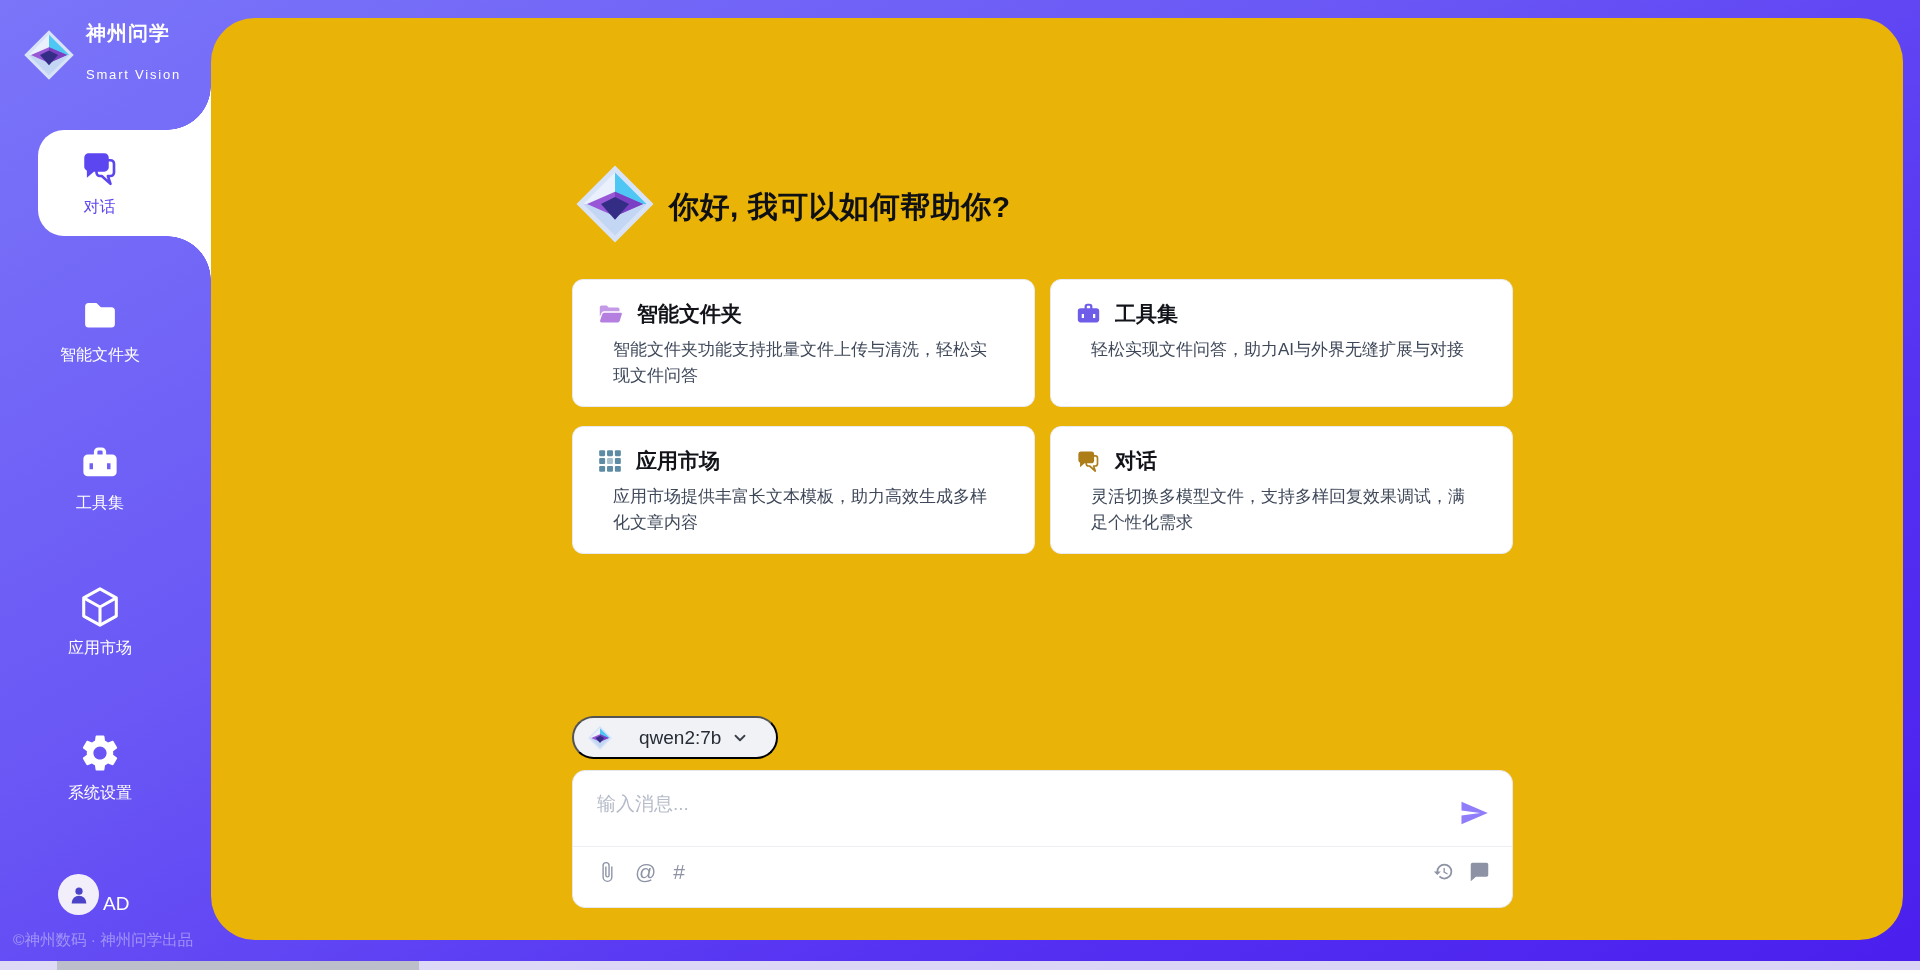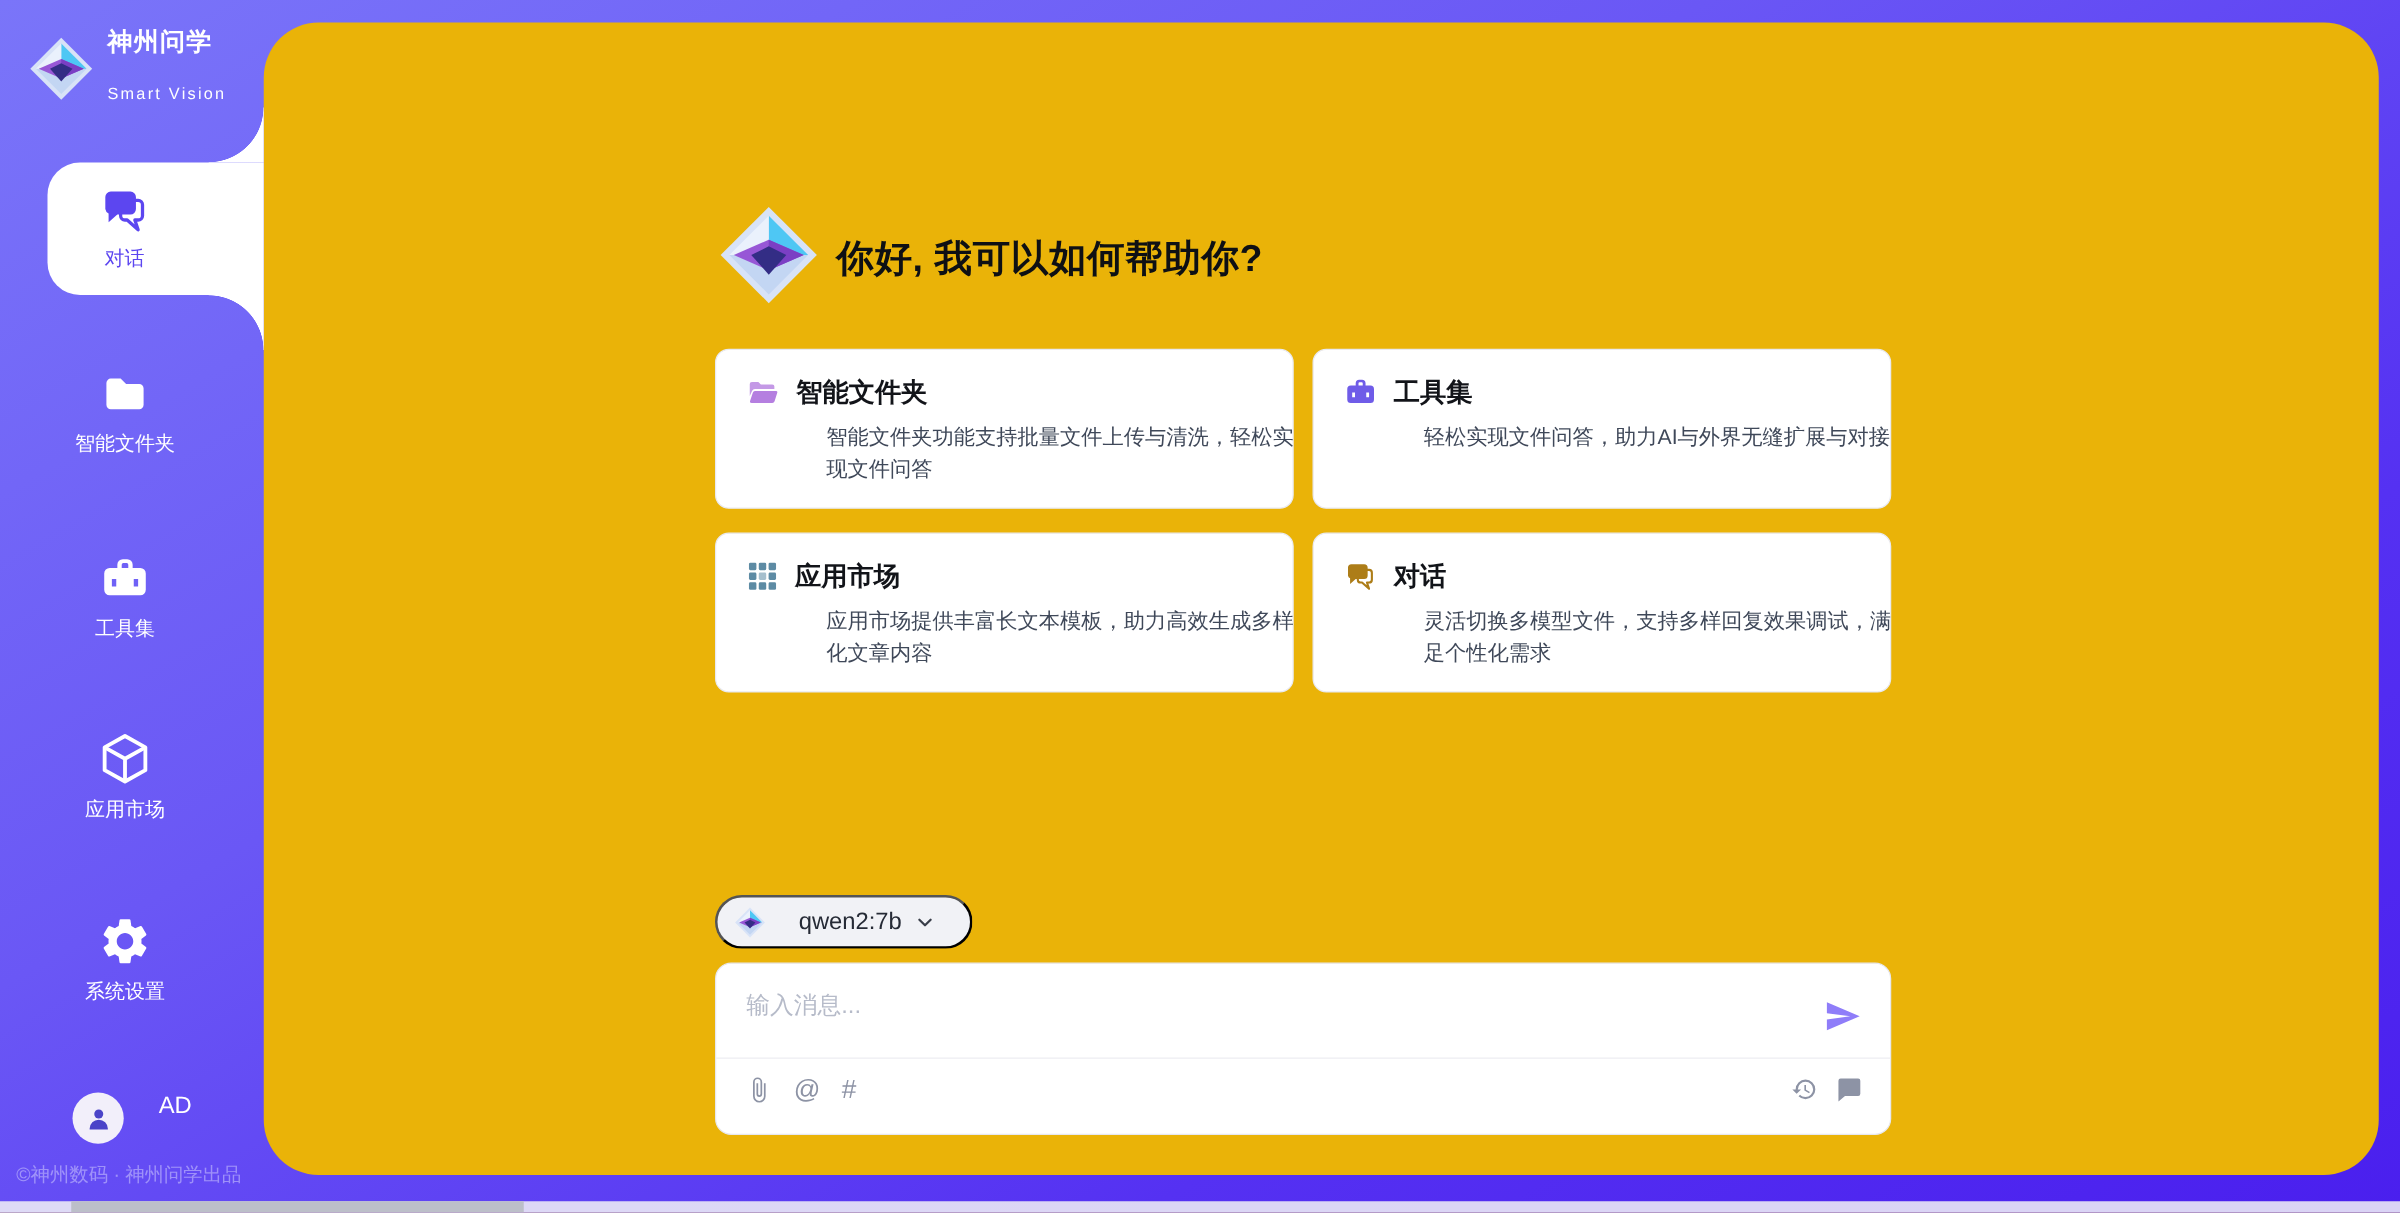--- a/index.html
+++ b/index.html
@@ -39,42 +39,42 @@
   }
   .active-inner {
     display:flex; flex-direction:column; align-items:center; gap:7px;
     transform:translateX(-25px); color:#5c46f0;
   }
   .active-inner .nav-label { font-size:16px; font-weight:500; }
   .fillet-top, .fillet-bottom { position:absolute; left:167px; width:44px; height:44px; }
   .fillet-top   { top:86px;  background:radial-gradient(circle 44px at 0 0,    transparent 43.5px, #ffffff 44px); }
   .fillet-bottom{ top:236px; background:radial-gradient(circle 44px at 0 100%, transparent 43.5px, #ffffff 44px); }
 
-  .user-row { position:absolute; left:58px; top:874px; display:flex; align-items:flex-start; gap:28px; cursor:pointer; }
+  .user-row { position:absolute; left:58px; top:874px; display:flex; align-items:flex-end; gap:4px; cursor:pointer; }
   .avatar { width:41px; height:41px; border-radius:50%; background:#f2effa; display:flex; align-items:center; justify-content:center; }
   .user-name { color:#ffffff; font-size:19px; font-weight:500; }
 
   .copyright { position:absolute; left:13px; top:930px; font-size:15.5px; color:rgba(230,230,255,0.45); white-space:nowrap; }
 
   
   .hero-logo { position:absolute; left:362px; top:144px; }
   .hero-title { position:absolute; left:458px; top:169px; font-size:30px; font-weight:700; color:#0e1014; letter-spacing:0.5px; }
 
   
   .cards {
     position:absolute; left:361px; top:261px; width:941px;
     display:grid; grid-template-columns:463px 463px; column-gap:15px; row-gap:19px;
   }
   .card {
     height:128px; background:#ffffff; border:1.5px solid #e9eaf1; border-radius:11px;
     padding:20px 24px; cursor:pointer;
   }
   .card-head { display:flex; align-items:center; gap:13px; }
   .card-title { font-size:21px; font-weight:700; color:#121419; }
-  .card-desc { margin-top:9px; margin-left:64px; width:378px; font-size:17px; line-height:1.5; color:#3f4859; }
+  .card-desc { margin-top:9px; margin-left:16px; width:378px; font-size:17px; line-height:1.5; color:#3f4859; }
 
   
   .model-pill {
     position:absolute; left:361px; top:698px; height:43px; min-width:206px;
     background:#f1f2f6; border-radius:22px; display:inline-flex; align-items:center;
     padding:0 16px 0 13px; gap:10px; cursor:pointer;
   }
   .model-name { font-size:19px; color:#262b36;margin-left:16px; }
 
   

